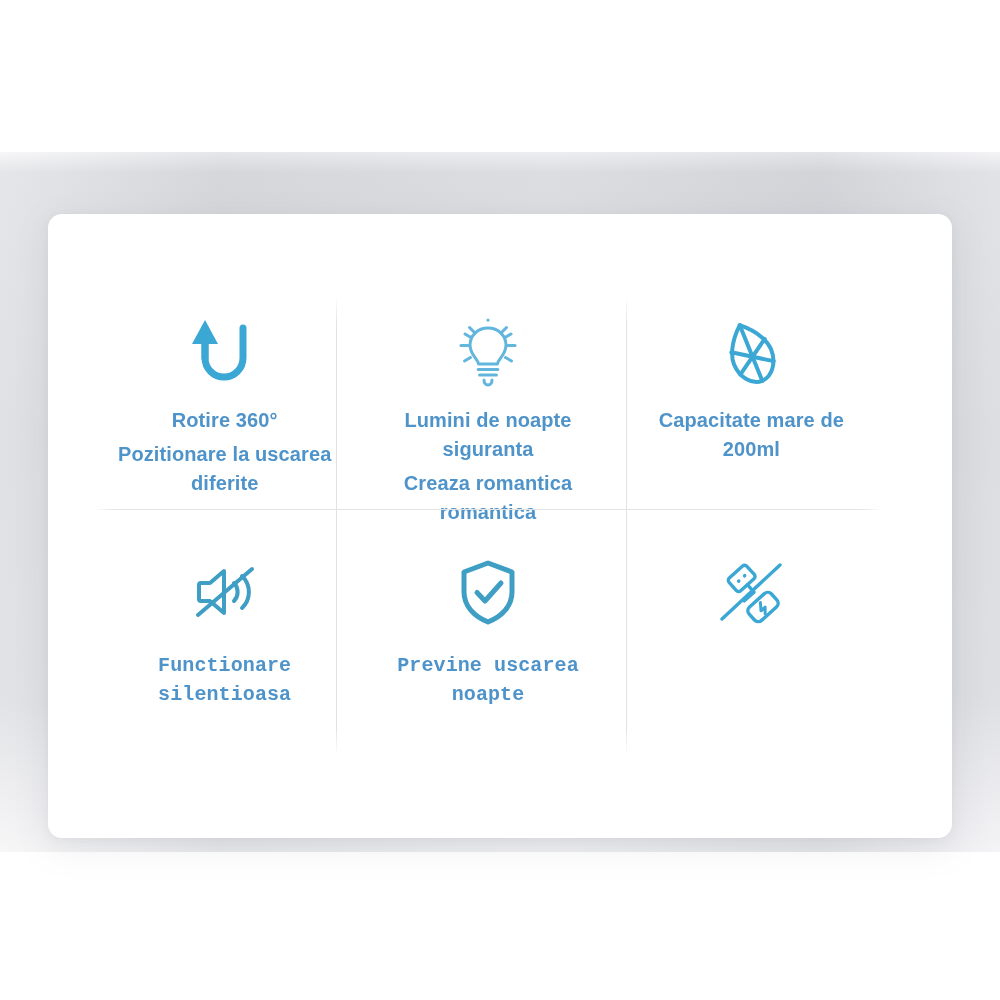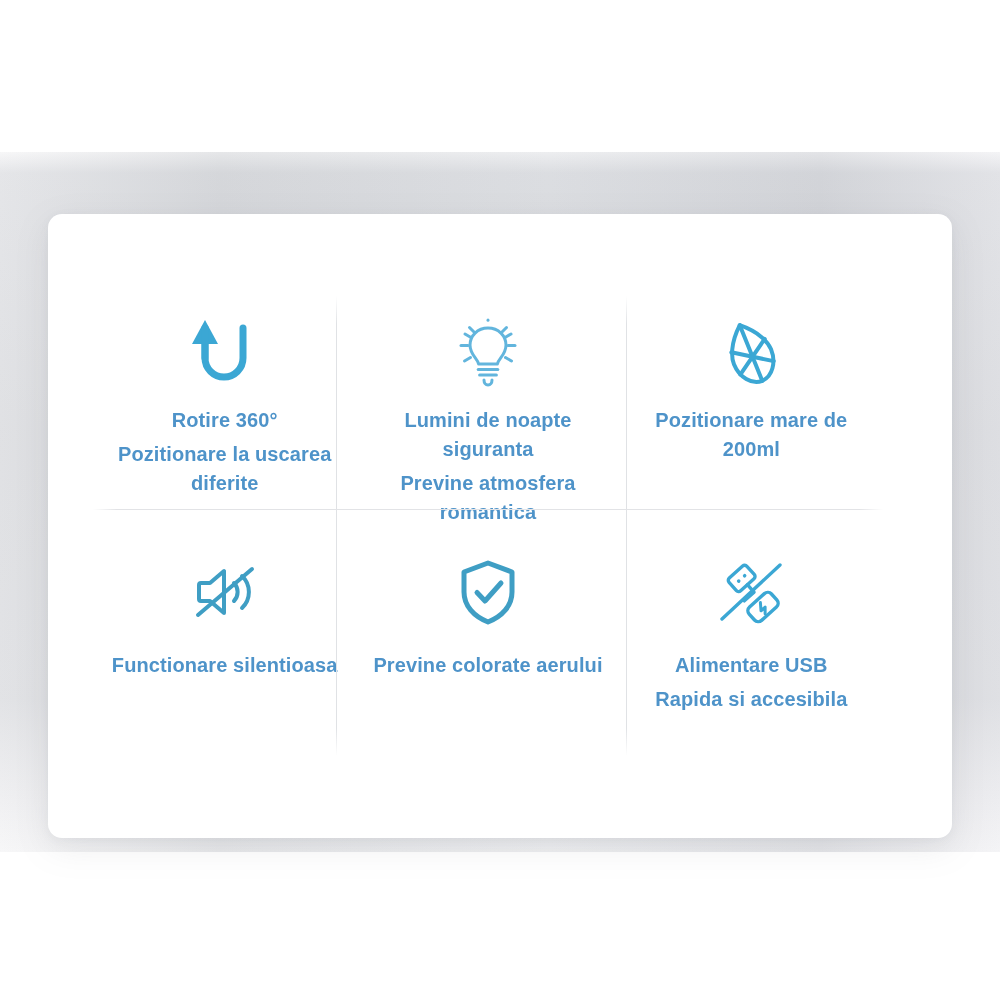--- a/index.html
+++ b/index.html
@@ -82,21 +82,21 @@
     height: 86px;
     display: flex;
     align-items: center;
     justify-content: center;
   }
 
   .lines {
     margin-top: 10px;
     text-align: center;
   }
-  .cell.row2 .lines { margin-top: 16px; }
+  .cell.row2 .lines { margin-top: 16px; font-family: Liberation Mono, monospace; }
 
   .line {
     color: #4e93c9;
     font-weight: bold;
     font-size: 20px;
     line-height: 29px;
     letter-spacing: 0.1px;
     white-space: pre-line;
   }
   .line.l2 { margin-top: 5px; }
@@ -176,40 +176,40 @@
             <path d="M12 31.5 h7"></path>
             <path d="M66 31.5 h-7"></path>
             <path d="M15.5 47 L21.5 43.5"></path>
             <path d="M62.5 47 L56.5 43.5"></path>
             <path d="M16 20 L22 23.5"></path>
             <path d="M62 20 L56 23.5"></path>
           </svg>
         </div>
         <div class="lines">
           <div class="line">Lumini de noapte siguranta</div>
-          <div class="line l2">Previne atmosfera romantica</div>
+          <div class="line l2">Creaza romantica romantica</div>
         </div>
       </div>
 
       <div class="cell">
         <div class="icon-wrap">
           <svg width="76" height="78" viewBox="0 0 76 78" fill="none" stroke="#3ba7d4" stroke-width="4" stroke-linecap="round" stroke-linejoin="round">
             <g transform="rotate(-22 38 39)">
 
               <path d="M38 9 C54 23 58 36 58 43 C58 57 49 69 38 69
                        C27 69 18 57 18 43 C18 36 22 23 38 9 Z"></path>
 
               <path d="M38 9 L38 69"></path>
               <path d="M20 31 L56 55"></path>
               <path d="M56 31 L20 55"></path>
             </g>
           </svg>
         </div>
         <div class="lines">
-          <div class="line">Pozitionare mare de 200ml</div>
+          <div class="line">Capacitate mare de 200ml</div>
 
         </div>
       </div>
 
       <div class="cell row2">
         <div class="icon-wrap">
           <svg width="80" height="78" viewBox="0 0 80 78" fill="none" stroke="#3f9ec4" stroke-width="4" stroke-linecap="round" stroke-linejoin="round">
 
             <path d="M16 30 h9 L39 18 v42 L25 48 h-9 a2 2 0 0 1-2-2 V32
                      a2 2 0 0 1 2-2 Z"></path>
@@ -228,21 +228,21 @@
 
       <div class="cell row2">
         <div class="icon-wrap">
           <svg width="78" height="78" viewBox="0 0 78 78" fill="none" stroke="#3f9ec4" stroke-width="5" stroke-linecap="round" stroke-linejoin="round">
             <path d="M39 10 L63 19 V39 C63 53 53 63.5 39 69
                      C25 63.5 15 53 15 39 V19 Z"></path>
             <path d="M28 39.5 L36 48 L52 30"></path>
           </svg>
         </div>
         <div class="lines">
-          <div class="line">Previne colorate aerului</div>
+          <div class="line">Previne uscarea noapte</div>
         </div>
       </div>
 
       <div class="cell row2">
         <div class="icon-wrap">
           <svg width="82" height="78" viewBox="0 0 82 78" fill="none" stroke="#3ba7d4" stroke-width="3.4" stroke-linecap="round" stroke-linejoin="round">
 
             <path d="M12 66 L70 12"></path>
 
             <g transform="rotate(-42 34 28)">
@@ -251,24 +251,20 @@
               <circle cx="38" cy="24.5" r="1.8" fill="#3ba7d4" stroke="none"></circle>
               <path d="M34 33 v10 h-13"></path>
             </g>
 
             <g transform="rotate(-42 53 54)">
               <rect x="38" y="45" width="30" height="18" rx="5"></rect>
               <path d="M54 49 L49 55.5 h5.5 L50 60.5" stroke-width="3" fill="none"></path>
             </g>
           </svg>
         </div>
-        <div class="lines">
-          <div class="line">Alimentare USB</div>
-          <div class="line l2">Rapida si accesibila</div>
-        </div>
       </div>
 
     </div>
 
     <div class="v-div" id="v-div-1"></div>
     <div class="v-div" id="v-div-2"></div>
     <div id="h-div"></div>
 
   </div>
 </div>

